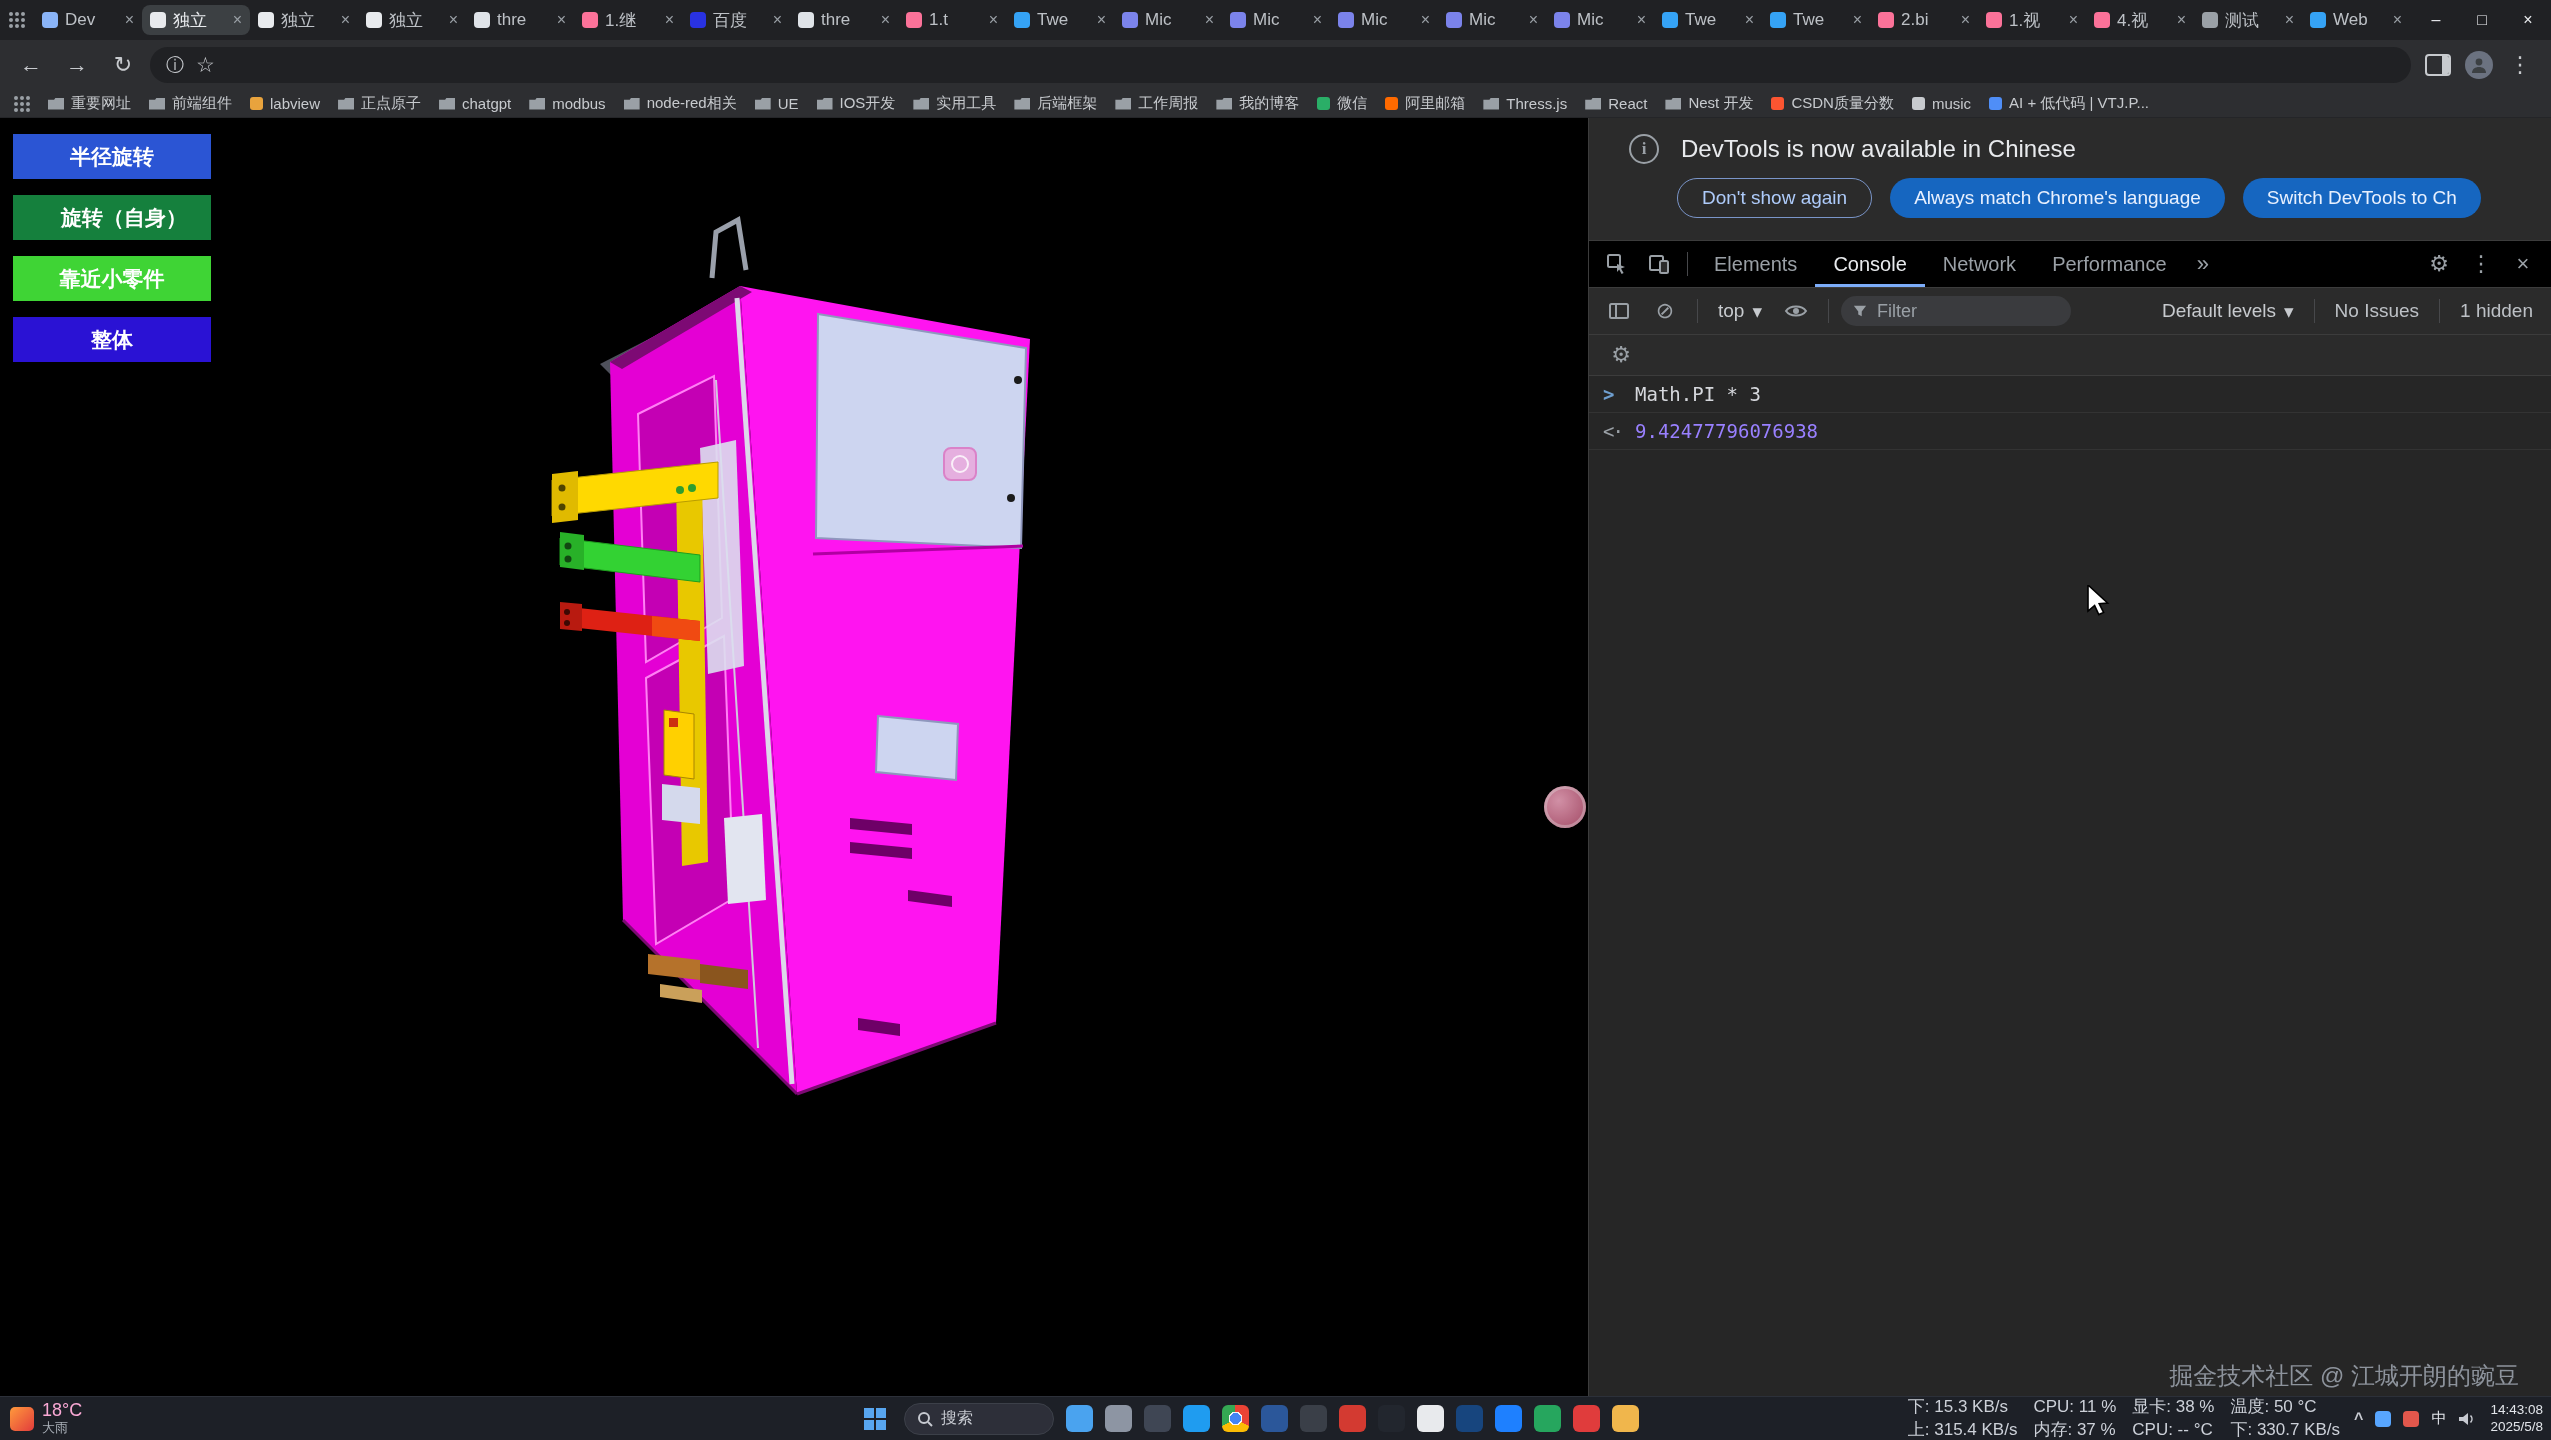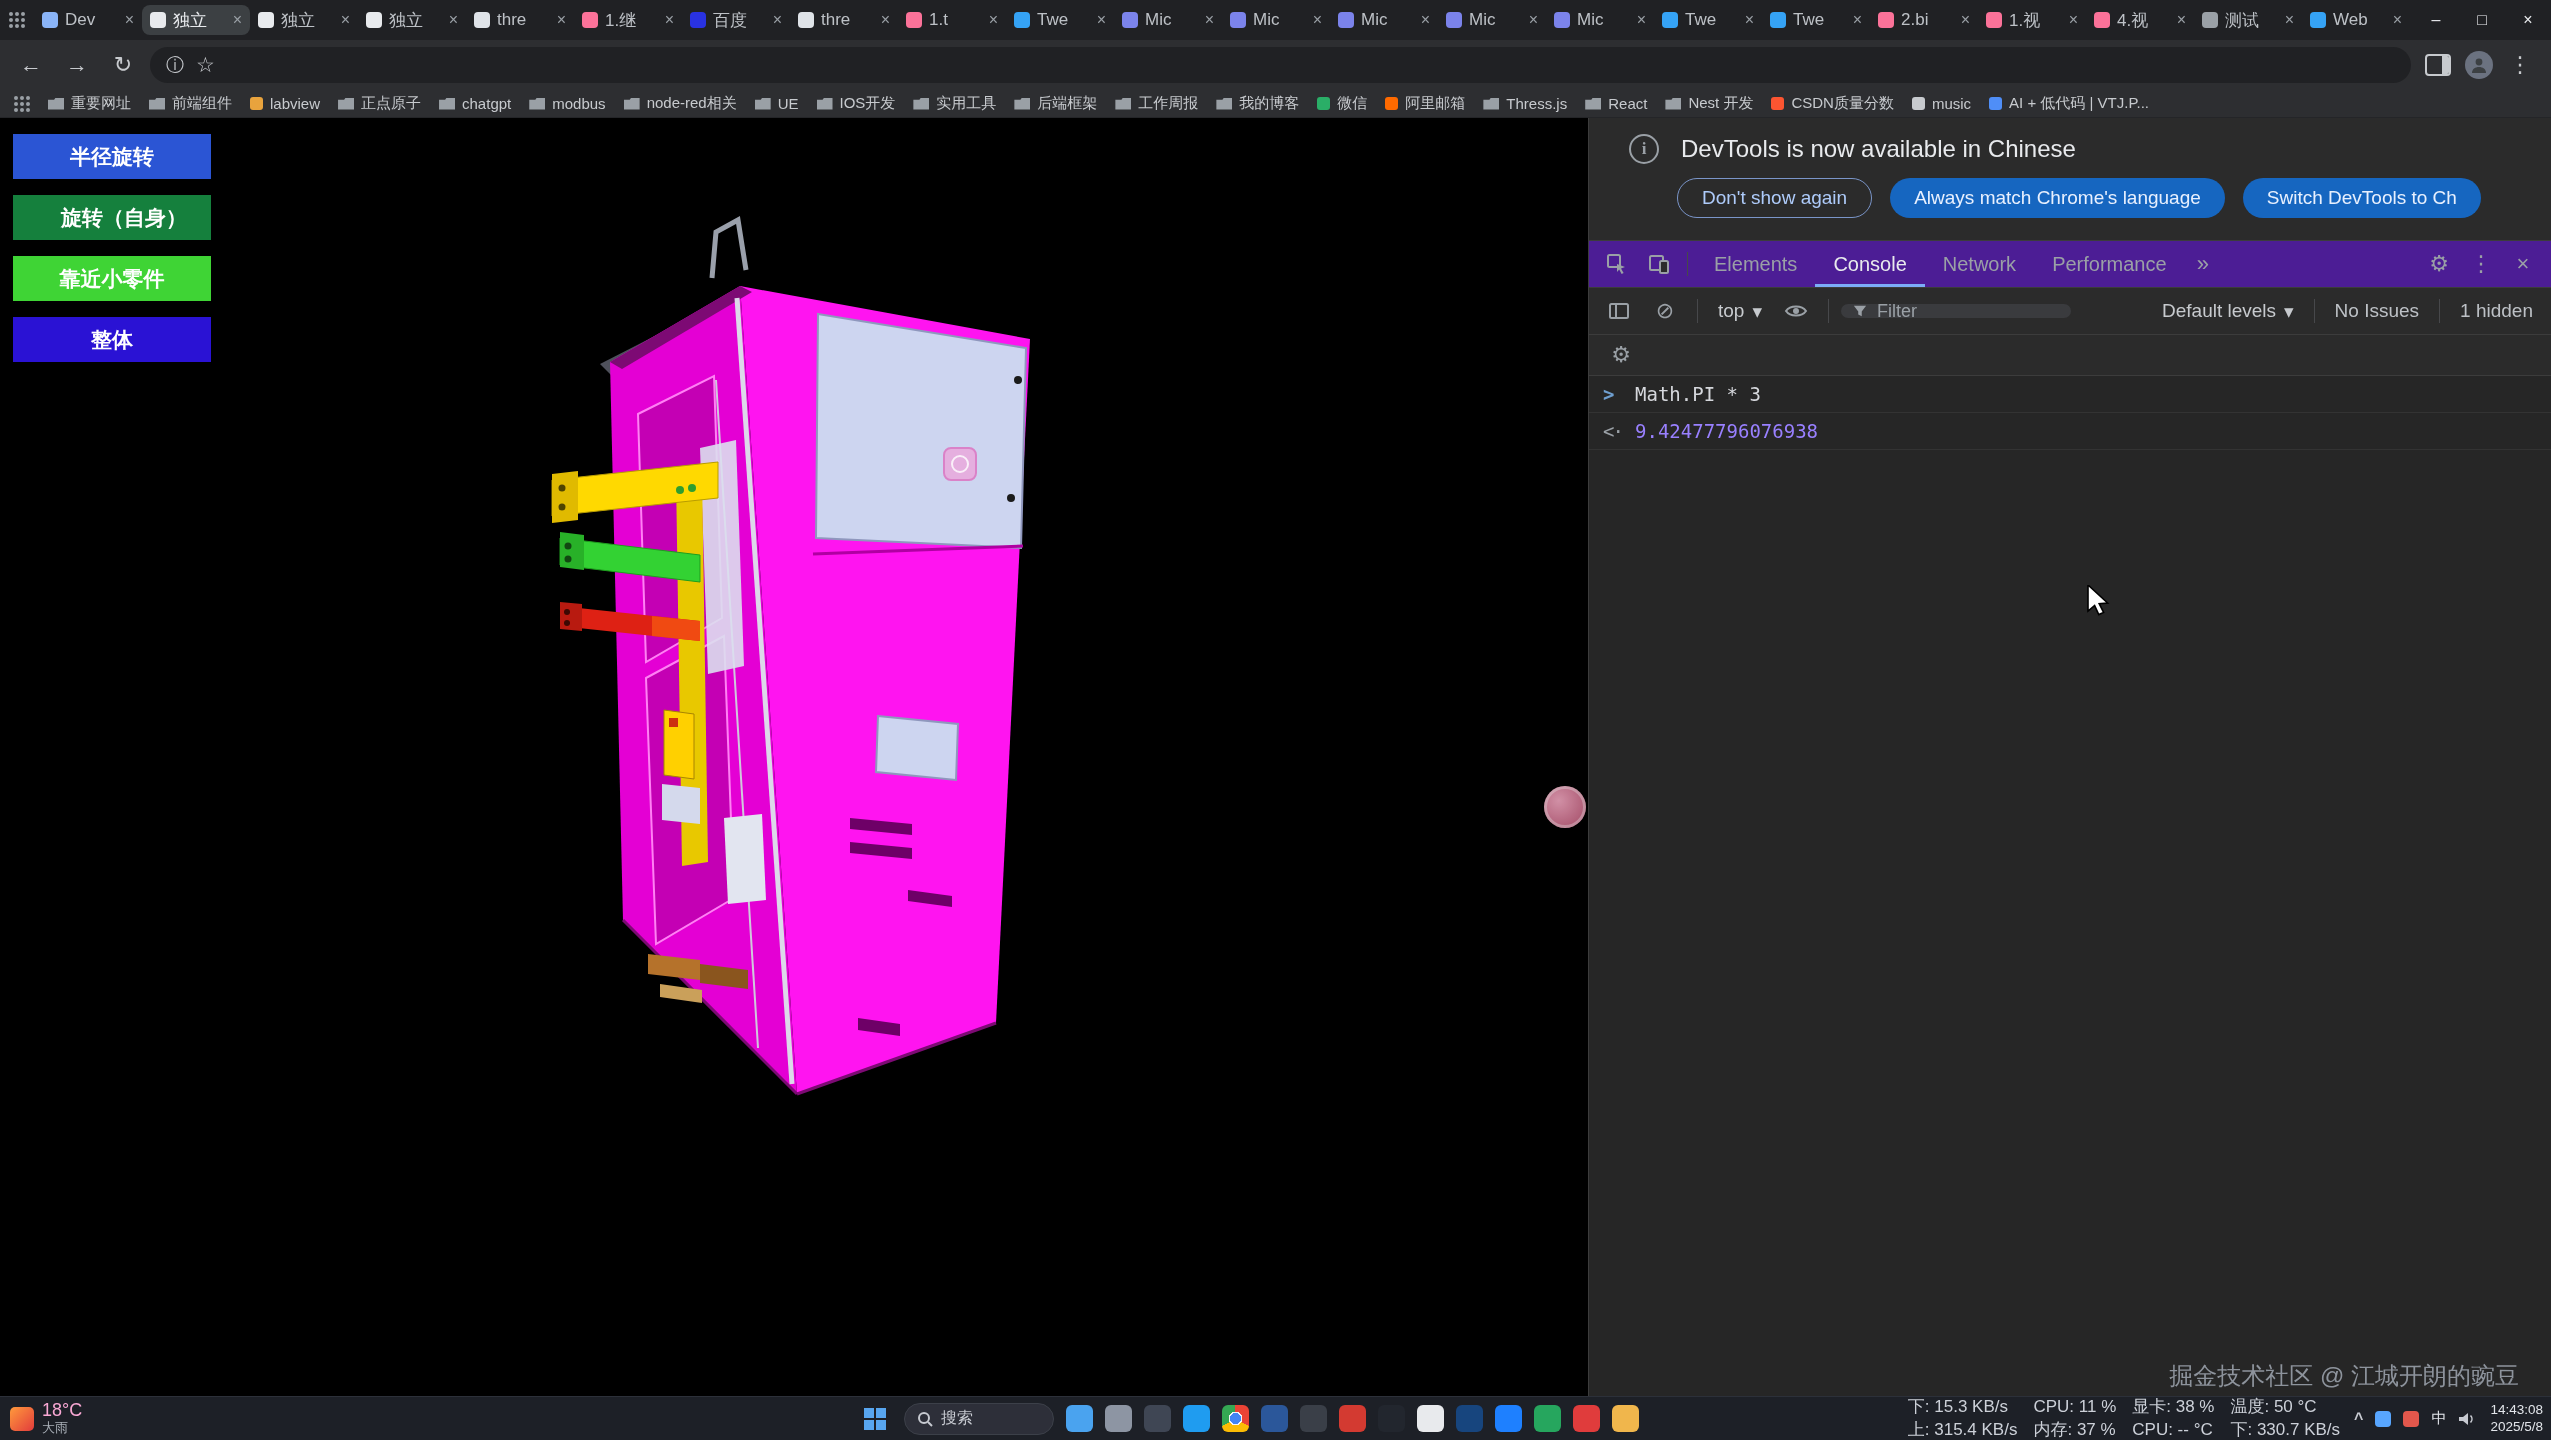--- a/index.html
+++ b/index.html
@@ -47,31 +47,31 @@
   
   .devtools{position:absolute;left:1588px;top:118px;width:963px;height:1278px;background:#262626;border-left:1px solid #3c3c3c;box-sizing:border-box;overflow:hidden;color:#e8eaed;}
   .dt-infobar{height:122px;background:#2b2b2b;border-bottom:1px solid #3c3c3c;overflow:hidden;}
   .ib-row1{display:flex;align-items:center;gap:22px;padding:16px 0 0 40px;}
   .ib-msg{font-size:24px;font-weight:500;color:#e8eaed;white-space:nowrap;}
   .info-circle{width:26px;height:26px;border-radius:50%;border:2px solid #9aa0a6;color:#9aa0a6;display:flex;align-items:center;justify-content:center;font-size:17px;font-weight:bold;flex:none;font-family:"Liberation Serif",serif;}
   .ib-row2{display:flex;gap:18px;padding:14px 0 0 88px;white-space:nowrap;}
   .ib-btn{height:40px;border-radius:20px;font-size:19px;padding:0 24px;border:none;flex:none;font-family:"Liberation Sans",sans-serif;}
   .ib-btn.outline{background:transparent;border:1px solid #7a95c9;color:#aecbfa;}
   .ib-btn.fill{background:#1666c0;color:#e8f0fe;}
-  .dt-tabbar{height:46px;display:flex;align-items:center;border-bottom:1px solid #3c3c3c;background:#4c1d95;padding:0 8px;gap:2px;}
+  .dt-tabbar{height:46px;display:flex;align-items:center;border-bottom:1px solid #3c3c3c;background:#000000;padding:0 8px;gap:2px;}
   .dt-iconbtn{width:40px;height:36px;display:flex;align-items:center;justify-content:center;color:#9aa0a6;flex:none;font-size:22px;}
   .vsep{width:1px;height:24px;background:#47484b;margin:0 6px;flex:none;}
   .dt-tabs{display:flex;height:100%;}
   .dt-tab{display:flex;align-items:center;padding:0 18px;font-size:20px;color:#9aa0a6;position:relative;}
   .dt-tab.active{color:#e8eaed;box-shadow:inset 0 -3px 0 #7cacf8;}
   .dt-more{color:#9aa0a6;font-size:22px;padding:0 10px;}
   .dt-spacer{flex:1;}
   .dt-toolbar{height:46px;display:flex;align-items:center;border-bottom:1px solid #3c3c3c;background:#2b2b2b;padding:0 10px;gap:6px;}
   .ctx-select{display:flex;align-items:center;gap:8px;color:#c7cace;font-size:19px;padding:0 8px;}
-  .filter-pill{width:230px;height:14px;border-radius:15px;background:#3a3b3e;display:flex;align-items:center;gap:8px;padding:0 12px;box-sizing:border-box;}
+  .filter-pill{width:230px;height:30px;border-radius:15px;background:#3a3b3e;display:flex;align-items:center;gap:8px;padding:0 12px;box-sizing:border-box;}
   .filter-pill input{background:transparent;border:none;outline:none;color:#c7cace;font-size:18px;width:100%;font-family:"Liberation Sans",sans-serif;}
   .filter-pill input::placeholder{color:#9aa0a6;}
   .tb-text{color:#bdc1c6;font-size:19px;white-space:nowrap;padding:0 8px;}
   .dt-settingsrow{height:40px;display:flex;align-items:center;border-bottom:1px solid #3c3c3c;background:#2b2b2b;padding:0 12px;}
   .console-area{font-family:"DejaVu Sans Mono",monospace;font-size:19px;}
   .c-line{display:flex;align-items:center;gap:14px;height:36px;padding:0 8px 0 14px;border-bottom:1px solid #333333;}
   .c-prompt{color:#6e9ecf;font-weight:bold;flex:none;width:18px;}
   .c-cmd{color:#d5d7dc;}
   .c-rarr{color:#9aa0a6;flex:none;width:18px;letter-spacing:-2px;}
   .c-num{color:#9980ff;}

